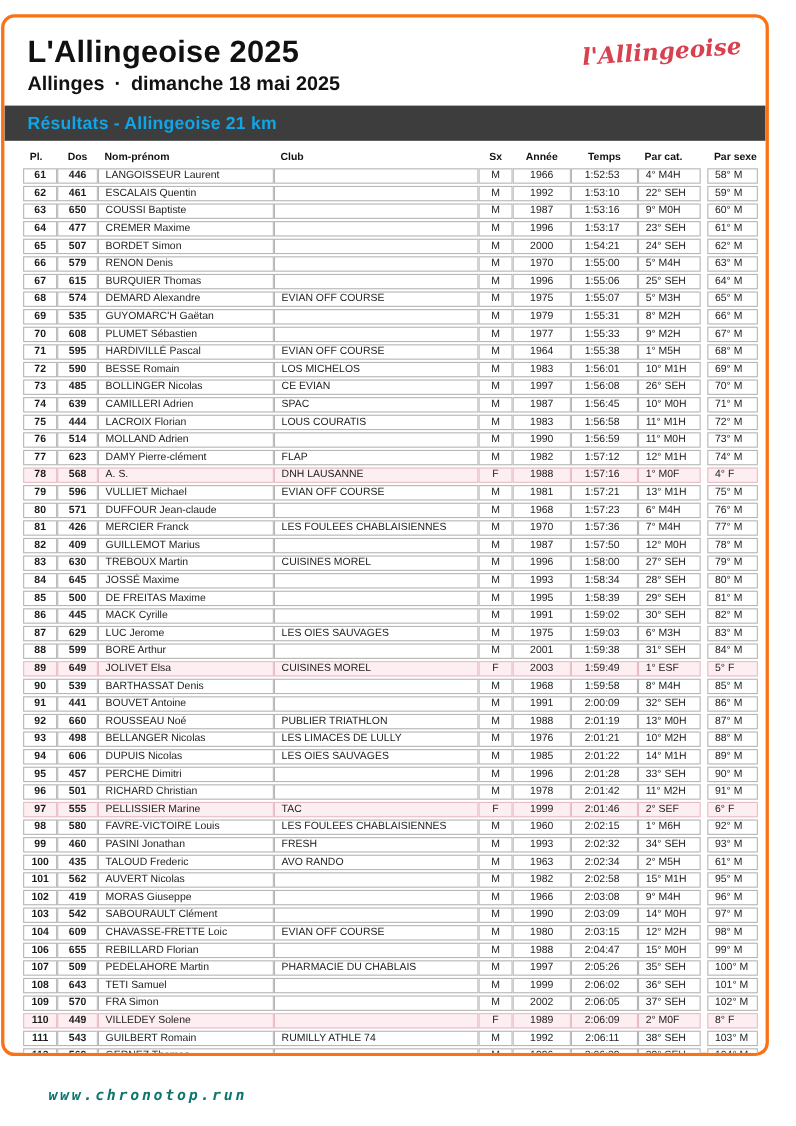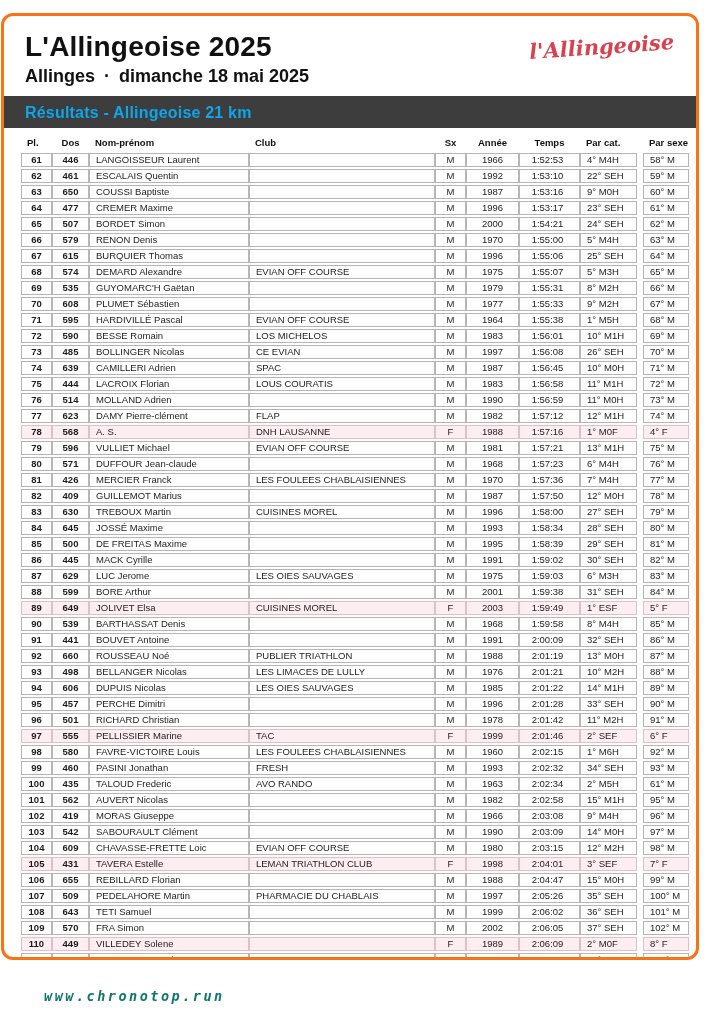--- a/index.html
+++ b/index.html
@@ -632,32 +632,20 @@
             <td class="bold center">609</td>
             <td class="pad-l">CHAVASSE-FRETTE Loic</td>
             <td class="pad-l">EVIAN OFF COURSE</td>
             <td class="center">M</td>
             <td class="center">1980</td>
             <td class="right">2:03:15</td>
             <td class="pad-l">12° M2H</td>
             <td class="gap"></td>
             <td class="pad-l">98° M</td>
           </tr>
-          <tr class="female">
-            <td class="bold center">105</td>
-            <td class="bold center">431</td>
-            <td class="pad-l">TAVERA Estelle</td>
-            <td class="pad-l">LEMAN TRIATHLON CLUB</td>
-            <td class="center">F</td>
-            <td class="center">1998</td>
-            <td class="right">2:04:01</td>
-            <td class="pad-l">3° SEF</td>
-            <td class="gap"></td>
-            <td class="pad-l">7° F</td>
-          </tr>
           <tr>
             <td class="bold center">106</td>
             <td class="bold center">655</td>
             <td class="pad-l">REBILLARD Florian</td>
             <td class="pad-l"></td>
             <td class="center">M</td>
             <td class="center">1988</td>
             <td class="right">2:04:47</td>
             <td class="pad-l">15° M0H</td>
             <td class="gap"></td>

